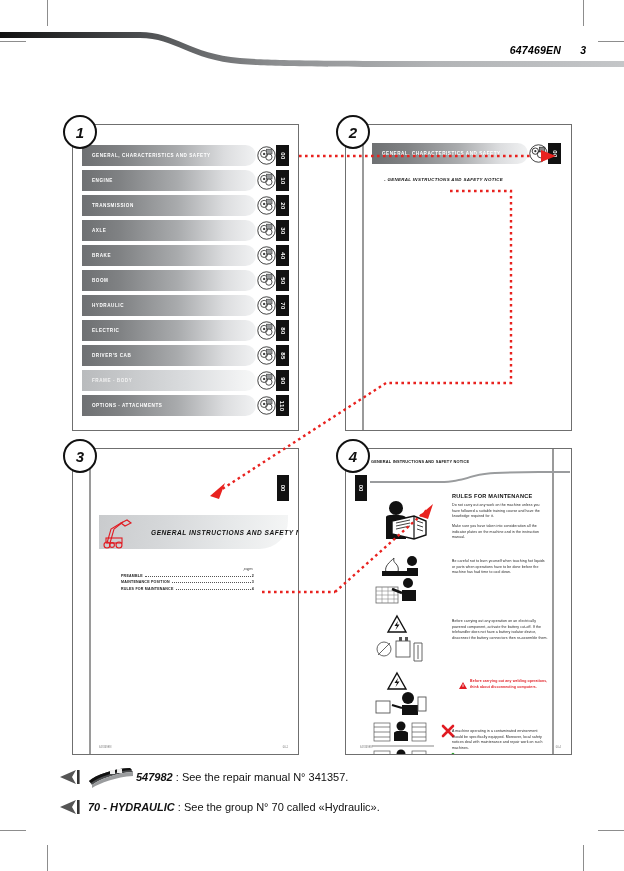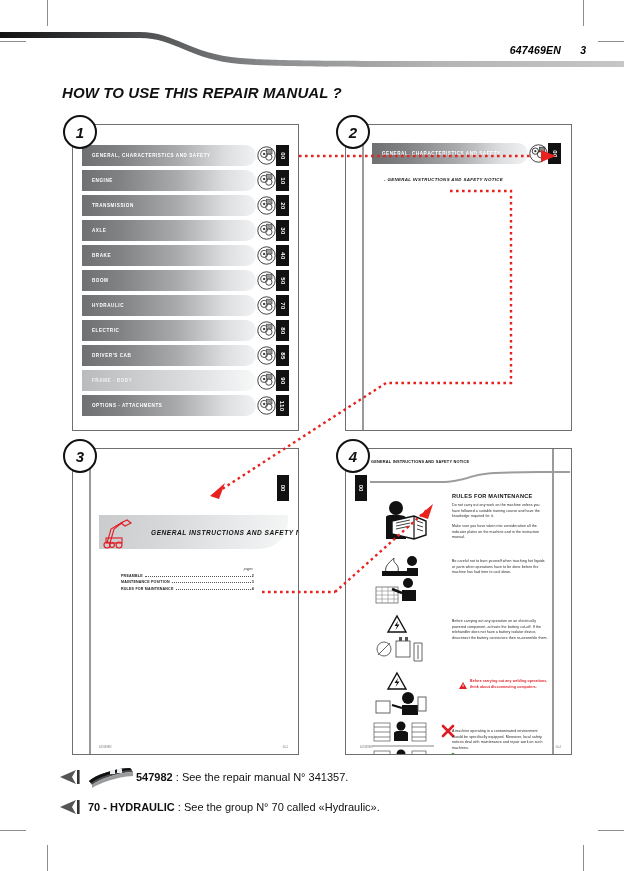--- a/index.html
+++ b/index.html
@@ -154,21 +154,21 @@
 
   
   .connectors{position:absolute;inset:0;pointer-events:none;z-index:25;}
 
   
   .legend{position:absolute;left:58px;top:762px;width:520px;}
   .legend-row{display:flex;align-items:center;height:30px;}
   .legend-arrow{width:26px;flex:0 0 26px;}
   .legend-book{width:50px;flex:0 0 50px;margin-left:2px;}
   .legend-text{font-size:11px;color:#111;white-space:nowrap;}
-  .legend-text b{font-weight:bold;}
+  .legend-text b{font-weight:bold;font-style:italic;}
 </style>
 </head>
 <body>
 
 <div class="page">
 
   <div class="crop v" style="left:47px;top:0;"></div>
   <div class="crop h" style="left:0;top:41px;"></div>
   <div class="crop v" style="left:583px;top:0;"></div>
   <div class="crop h" style="left:598px;top:41px;"></div>
@@ -185,21 +185,20 @@
         <stop offset="0.45" stop-color="#8e9092"></stop>
         <stop offset="0.70" stop-color="#b2b4b6"></stop>
         <stop offset="1" stop-color="#c4c6c8"></stop>
       </linearGradient>
     </defs>
     <path d="M0,8 L140,8 C175,8 190,30 240,34 C280,37 330,37 624,37 L624,43 C330,43 280,43 240,40 C190,36 175,14 140,14 L0,14 Z" fill="url(#swg)"></path>
   </svg>
 
   <div class="doc-ref">647469EN</div>
   <div class="doc-page">3</div>
-  <div class="page-title">HOW TO USE THIS REPAIR MANUAL ?</div>
 
   <div class="panel" style="left:72px;top:124px;width:225px;height:305px;">
     <div class="panel-inner">
       <div class="barlist" id="barlist">
           <div class="barrow">
             <div class="barbody">
               <div class="barlabel">GENERAL, CHARACTERISTICS AND SAFETY</div>
             </div>
             <div class="baricon">
   <svg width="19" height="19" viewBox="0 0 24 24">

